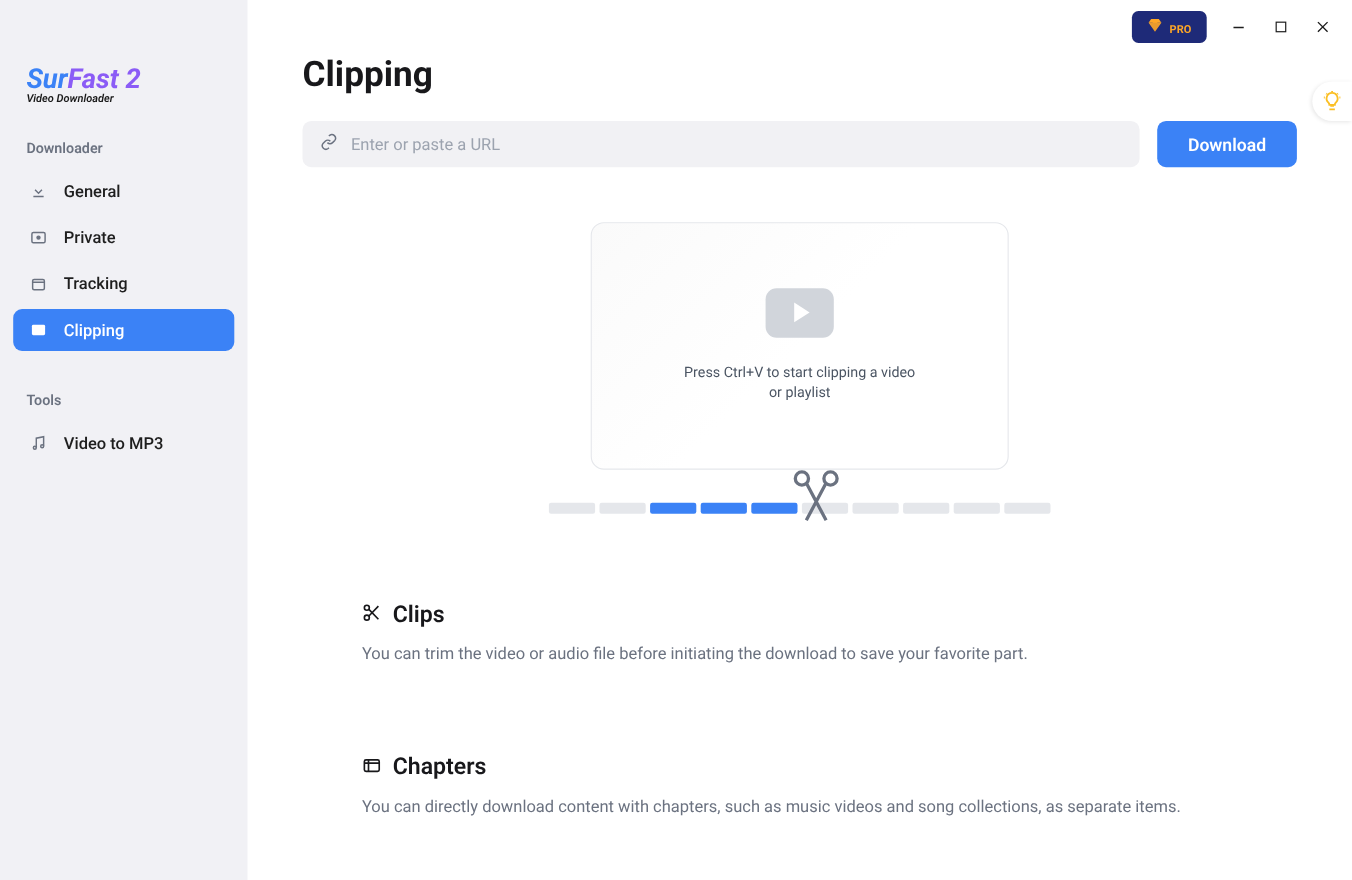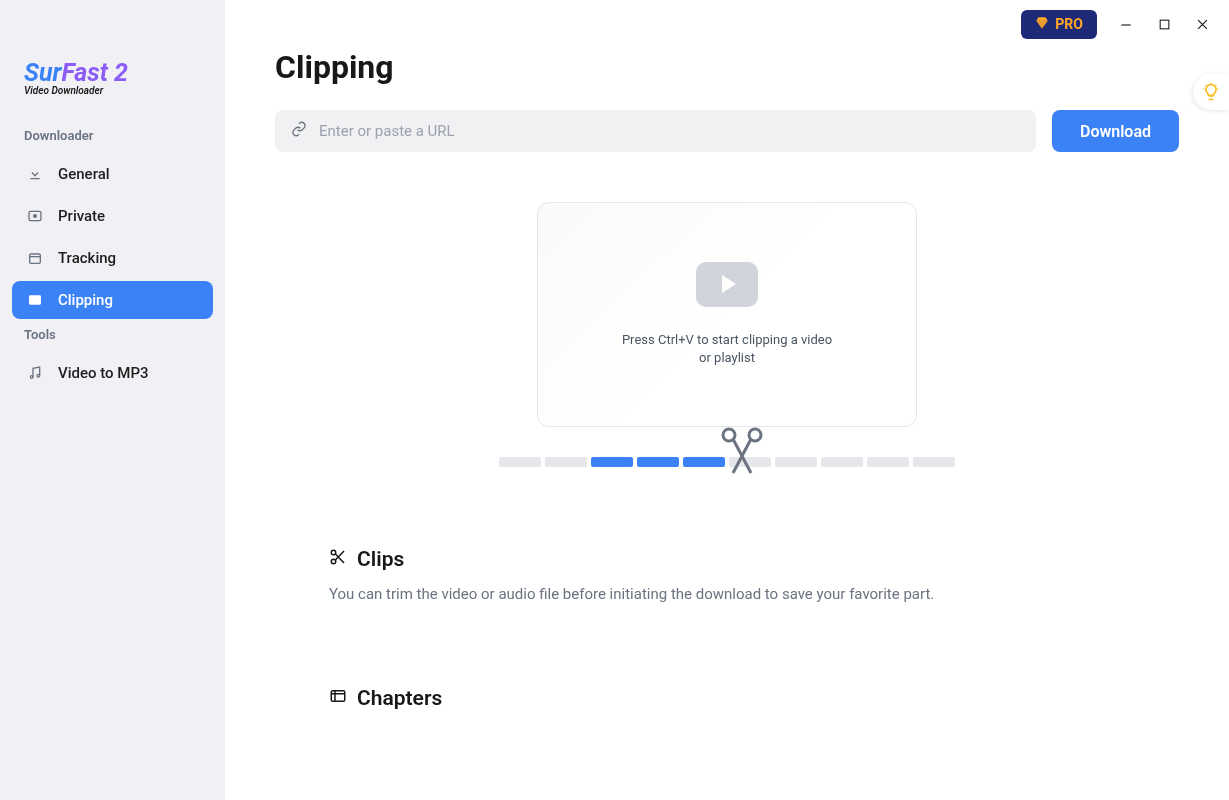--- a/index.html
+++ b/index.html
@@ -19,21 +19,21 @@
 .nav-item.active { background: #3b82f6; color: #fff; }
 .nav-item .icon { width: 18px; height: 18px; display: flex; align-items: center; justify-content: center; color: #6b7280; }
 .nav-item.active .icon { color: #fff; }
 
 .settings-item { position: absolute; bottom: 20px; left: 12px; right: 12px; display: flex; align-items: center; gap: 14px; padding: 10px 14px; font-size: 15px; font-weight: 500; color: #374151; cursor: pointer; }
 .settings-item .chev { margin-left: auto; color: #9ca3af; }
 
 .main { flex: 1; height: 100%; display: flex; flex-direction: column; position: relative; }
 
 .titlebar { position: absolute; top: 10px; right: 18px; display: flex; align-items: center; gap: 20px; }
-.pro-badge { background: #1e2a78; color: #ffa726; font-weight: 700; font-size: 14px; padding: 6px 14px; border-radius: 6px; display: flex; align-items: flex-start; gap: 6px; cursor: pointer; }
+.pro-badge { background: #1e2a78; color: #ffa726; font-weight: 700; font-size: 10px; padding: 6px 14px; border-radius: 6px; display: flex; align-items: flex-end; gap: 6px; cursor: pointer; }
 .win-btn { width: 18px; height: 18px; display: flex; align-items: center; justify-content: center; color: #1e1e1e; cursor: pointer; font-size: 14px; }
 
 .content { padding: 48px 50px 0 50px; flex: 1; }
 .page-title { font-size: 32px; font-weight: 700; color: #18181b; margin-bottom: 24px; }
 
 .url-row { display: flex; gap: 16px; margin-bottom: 50px; }
 .url-input-wrap { flex: 1; background: #f1f1f4; border-radius: 8px; display: flex; align-items: center; padding: 0 16px; height: 42px; }
 .url-input-wrap .link-icon { color: #6b7280; margin-right: 12px; }
 .url-input { flex: 1; border: none; background: transparent; font-size: 15px; color: #6b7280; outline: none; }
 .url-input::placeholder { color: #9ca3af; }
@@ -103,21 +103,21 @@
   <div class="nav-item active">
     <span class="icon">
       <svg width="16" height="16" viewBox="0 0 24 24" fill="currentColor">
           <rect x="3" y="5" width="18" height="14" rx="2"></rect>
           <rect x="3" y="10" width="18" height="1" fill="#fff" opacity="0.4"></rect>
         </svg>
     </span>
     <span>Clipping</span>
   </div>
 
-  <div class="section-label" style="">Tools</div>
+  <div class="section-label" style="margin-top:30px">Tools</div>
 
   <div class="nav-item">
     <span class="icon">
       <svg width="16" height="16" viewBox="0 0 24 24" fill="none" stroke="currentColor" stroke-width="2">
           <path d="M9 18V5l10-2v13"></path>
           <circle cx="7" cy="18" r="2"></circle>
           <circle cx="17" cy="16" r="2"></circle>
         </svg>
     </span>
     <span>Video to MP3</span>
@@ -225,17 +225,18 @@
       <div class="feature">
         <div class="feature-head">
           <span>
             <svg width="18" height="18" viewBox="0 0 24 24" fill="none" stroke="#18181b" stroke-width="2">
                 <rect x="3" y="5" width="18" height="14" rx="2"></rect>
                 <path d="M3 9h18M8 5v14"></path>
               </svg>
           </span>
           <span class="feature-title">Chapters</span>
         </div>
+        <p class="feature-desc">You can directly download content with chapters, such as music videos and song collections, as separate items.</p>
       </div>
     </div>
 
   </div>
 </div>
 
 </body></html>

